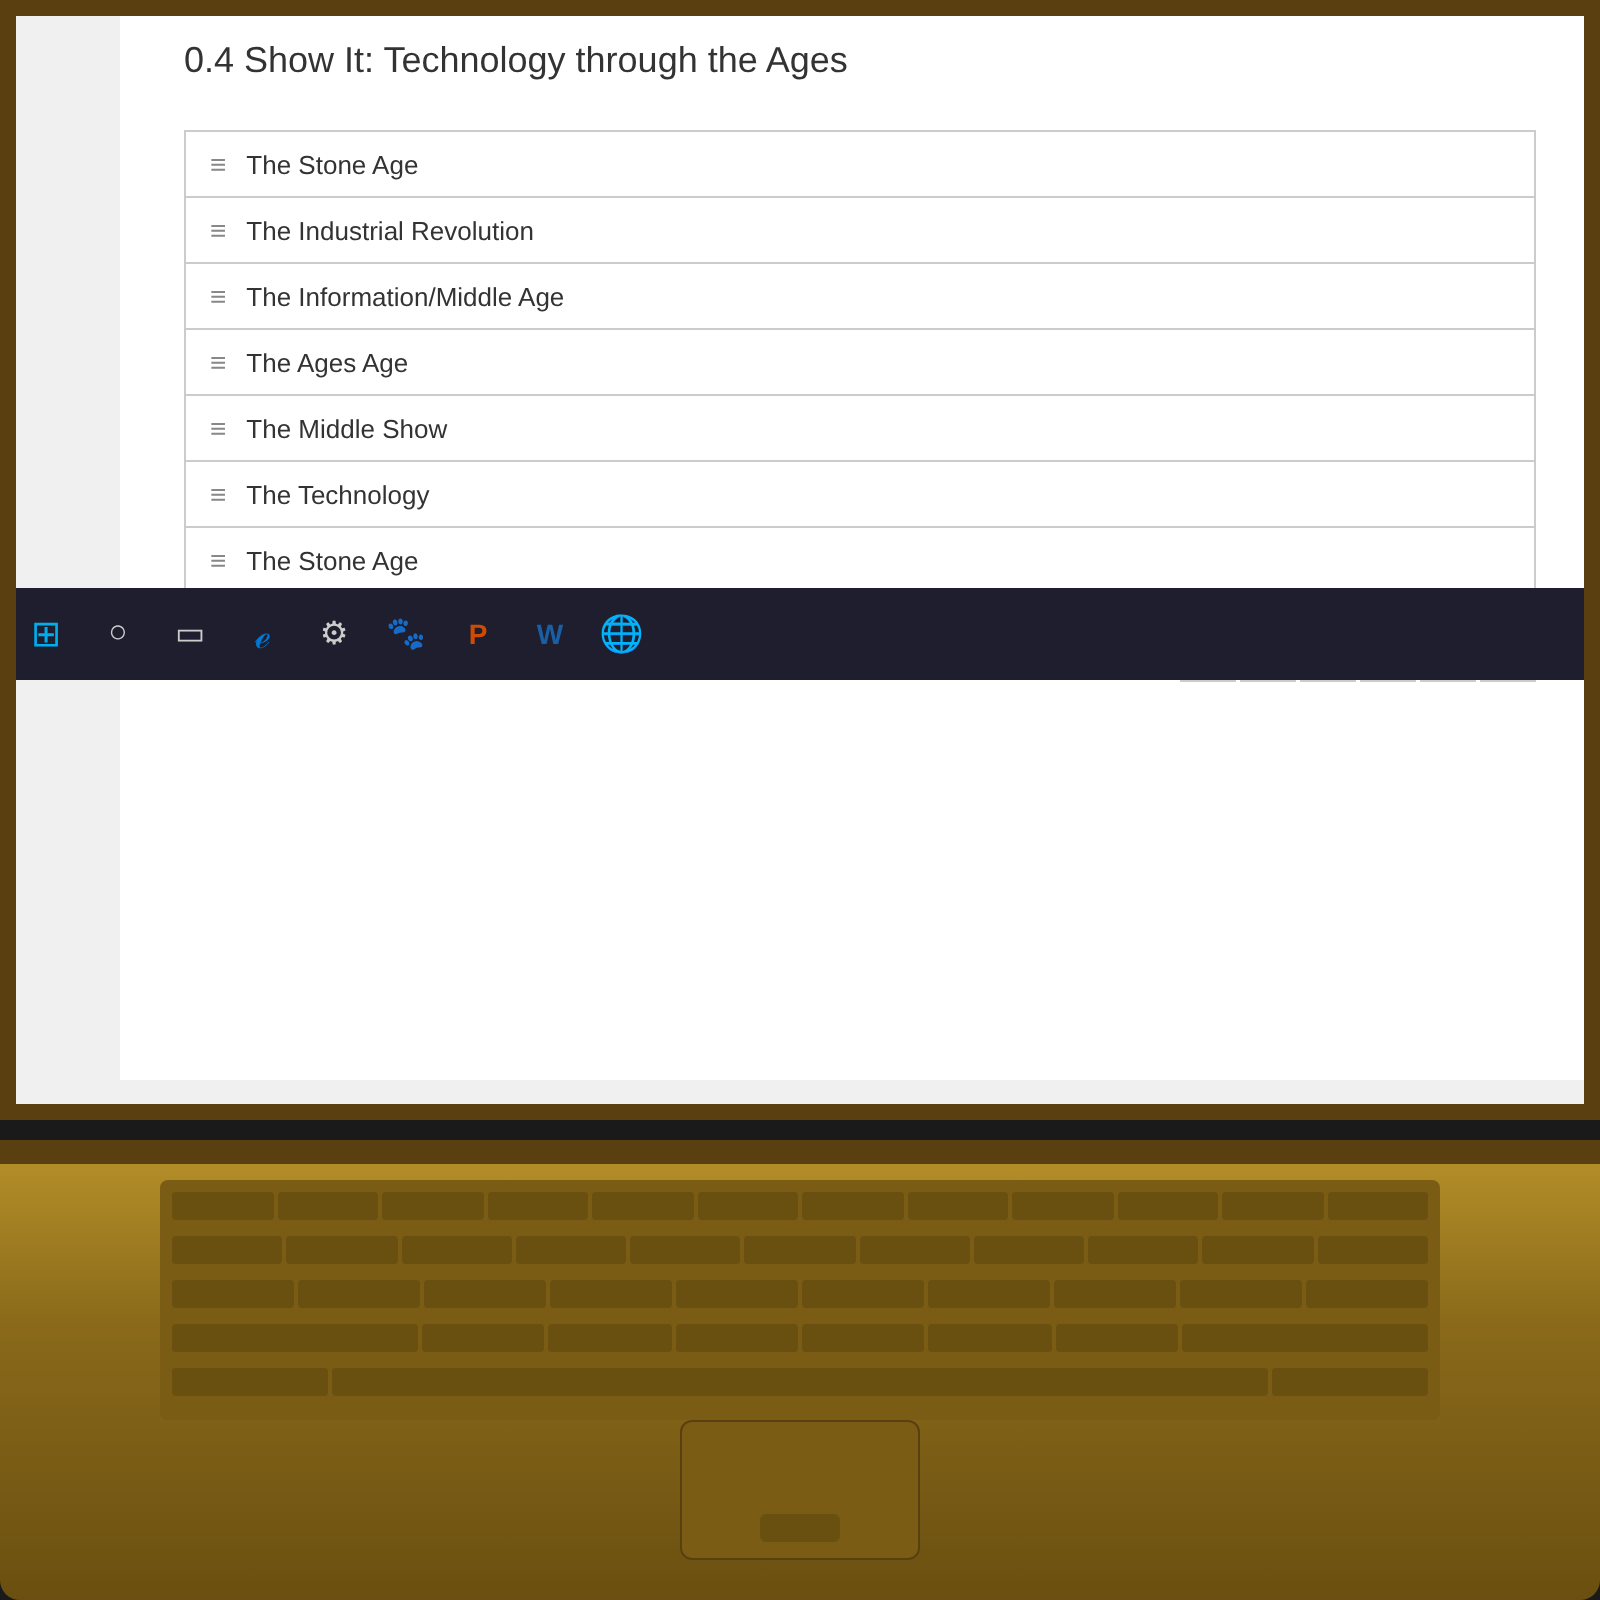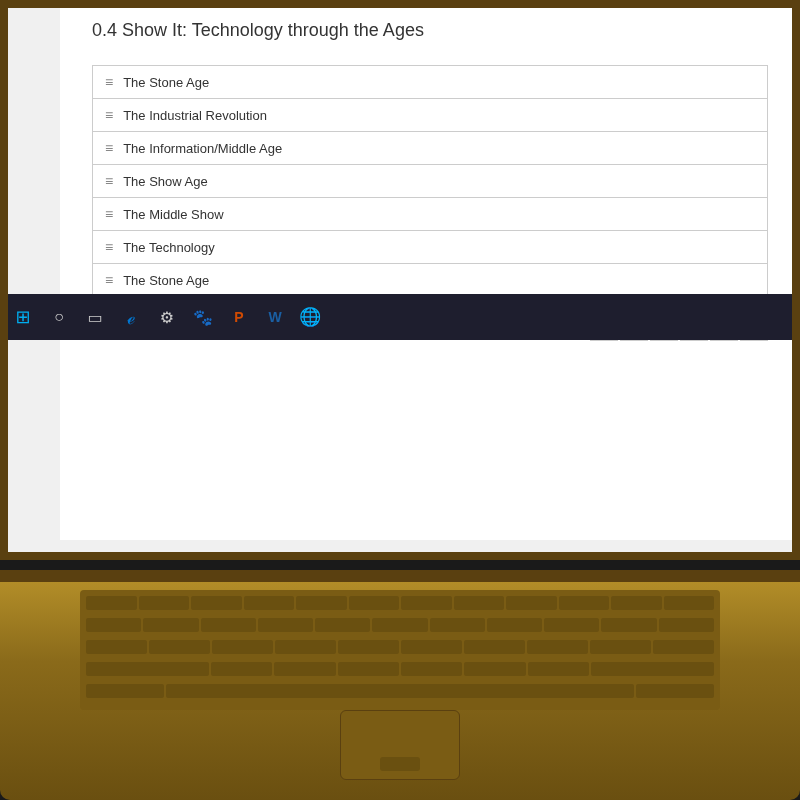--- a/index.html
+++ b/index.html
@@ -232,21 +232,21 @@
         <div class="drag-item">
           <span class="drag-handle">≡</span>
           <span>The Industrial Revolution</span>
         </div>
         <div class="drag-item">
           <span class="drag-handle">≡</span>
           <span>The Information/Middle Age</span>
         </div>
         <div class="drag-item">
           <span class="drag-handle">≡</span>
-          <span>The Show Age</span>
+          <span>The Ages Age</span>
         </div>
         <div class="drag-item">
           <span class="drag-handle">≡</span>
           <span>The Middle Show</span>
         </div>
         <div class="drag-item">
           <span class="drag-handle">≡</span>
           <span>The Technology</span>
         </div>
         <div class="drag-item">

